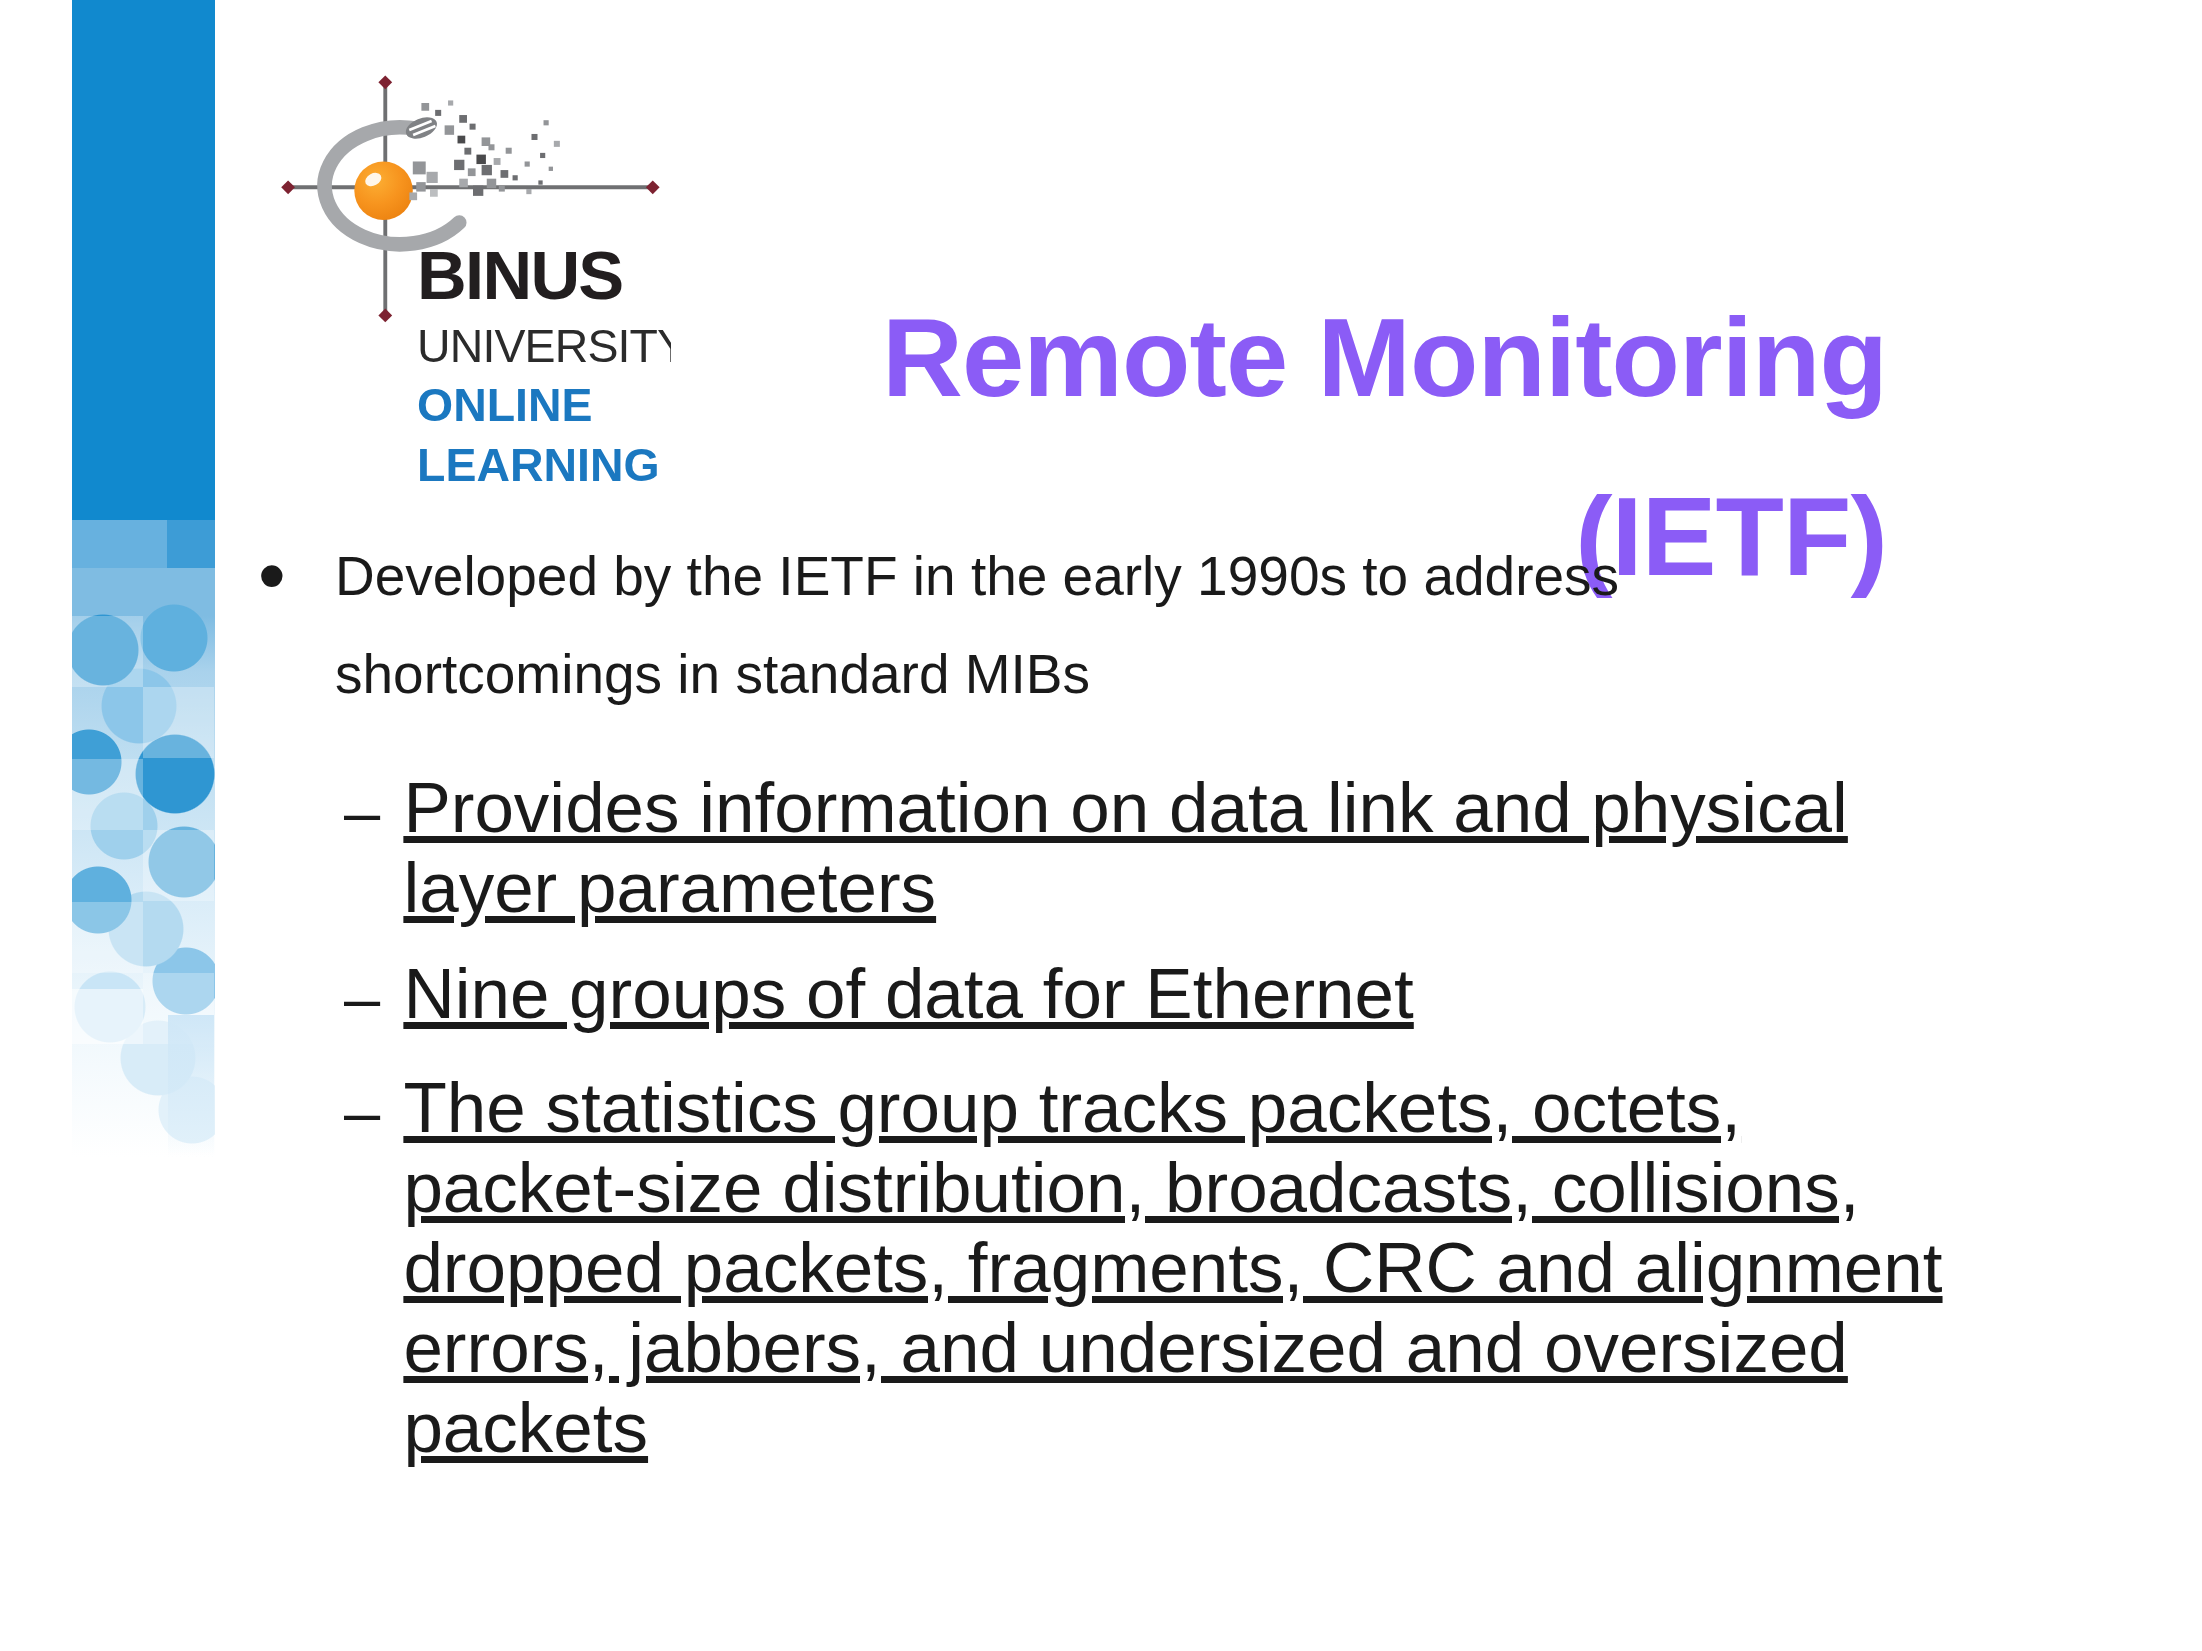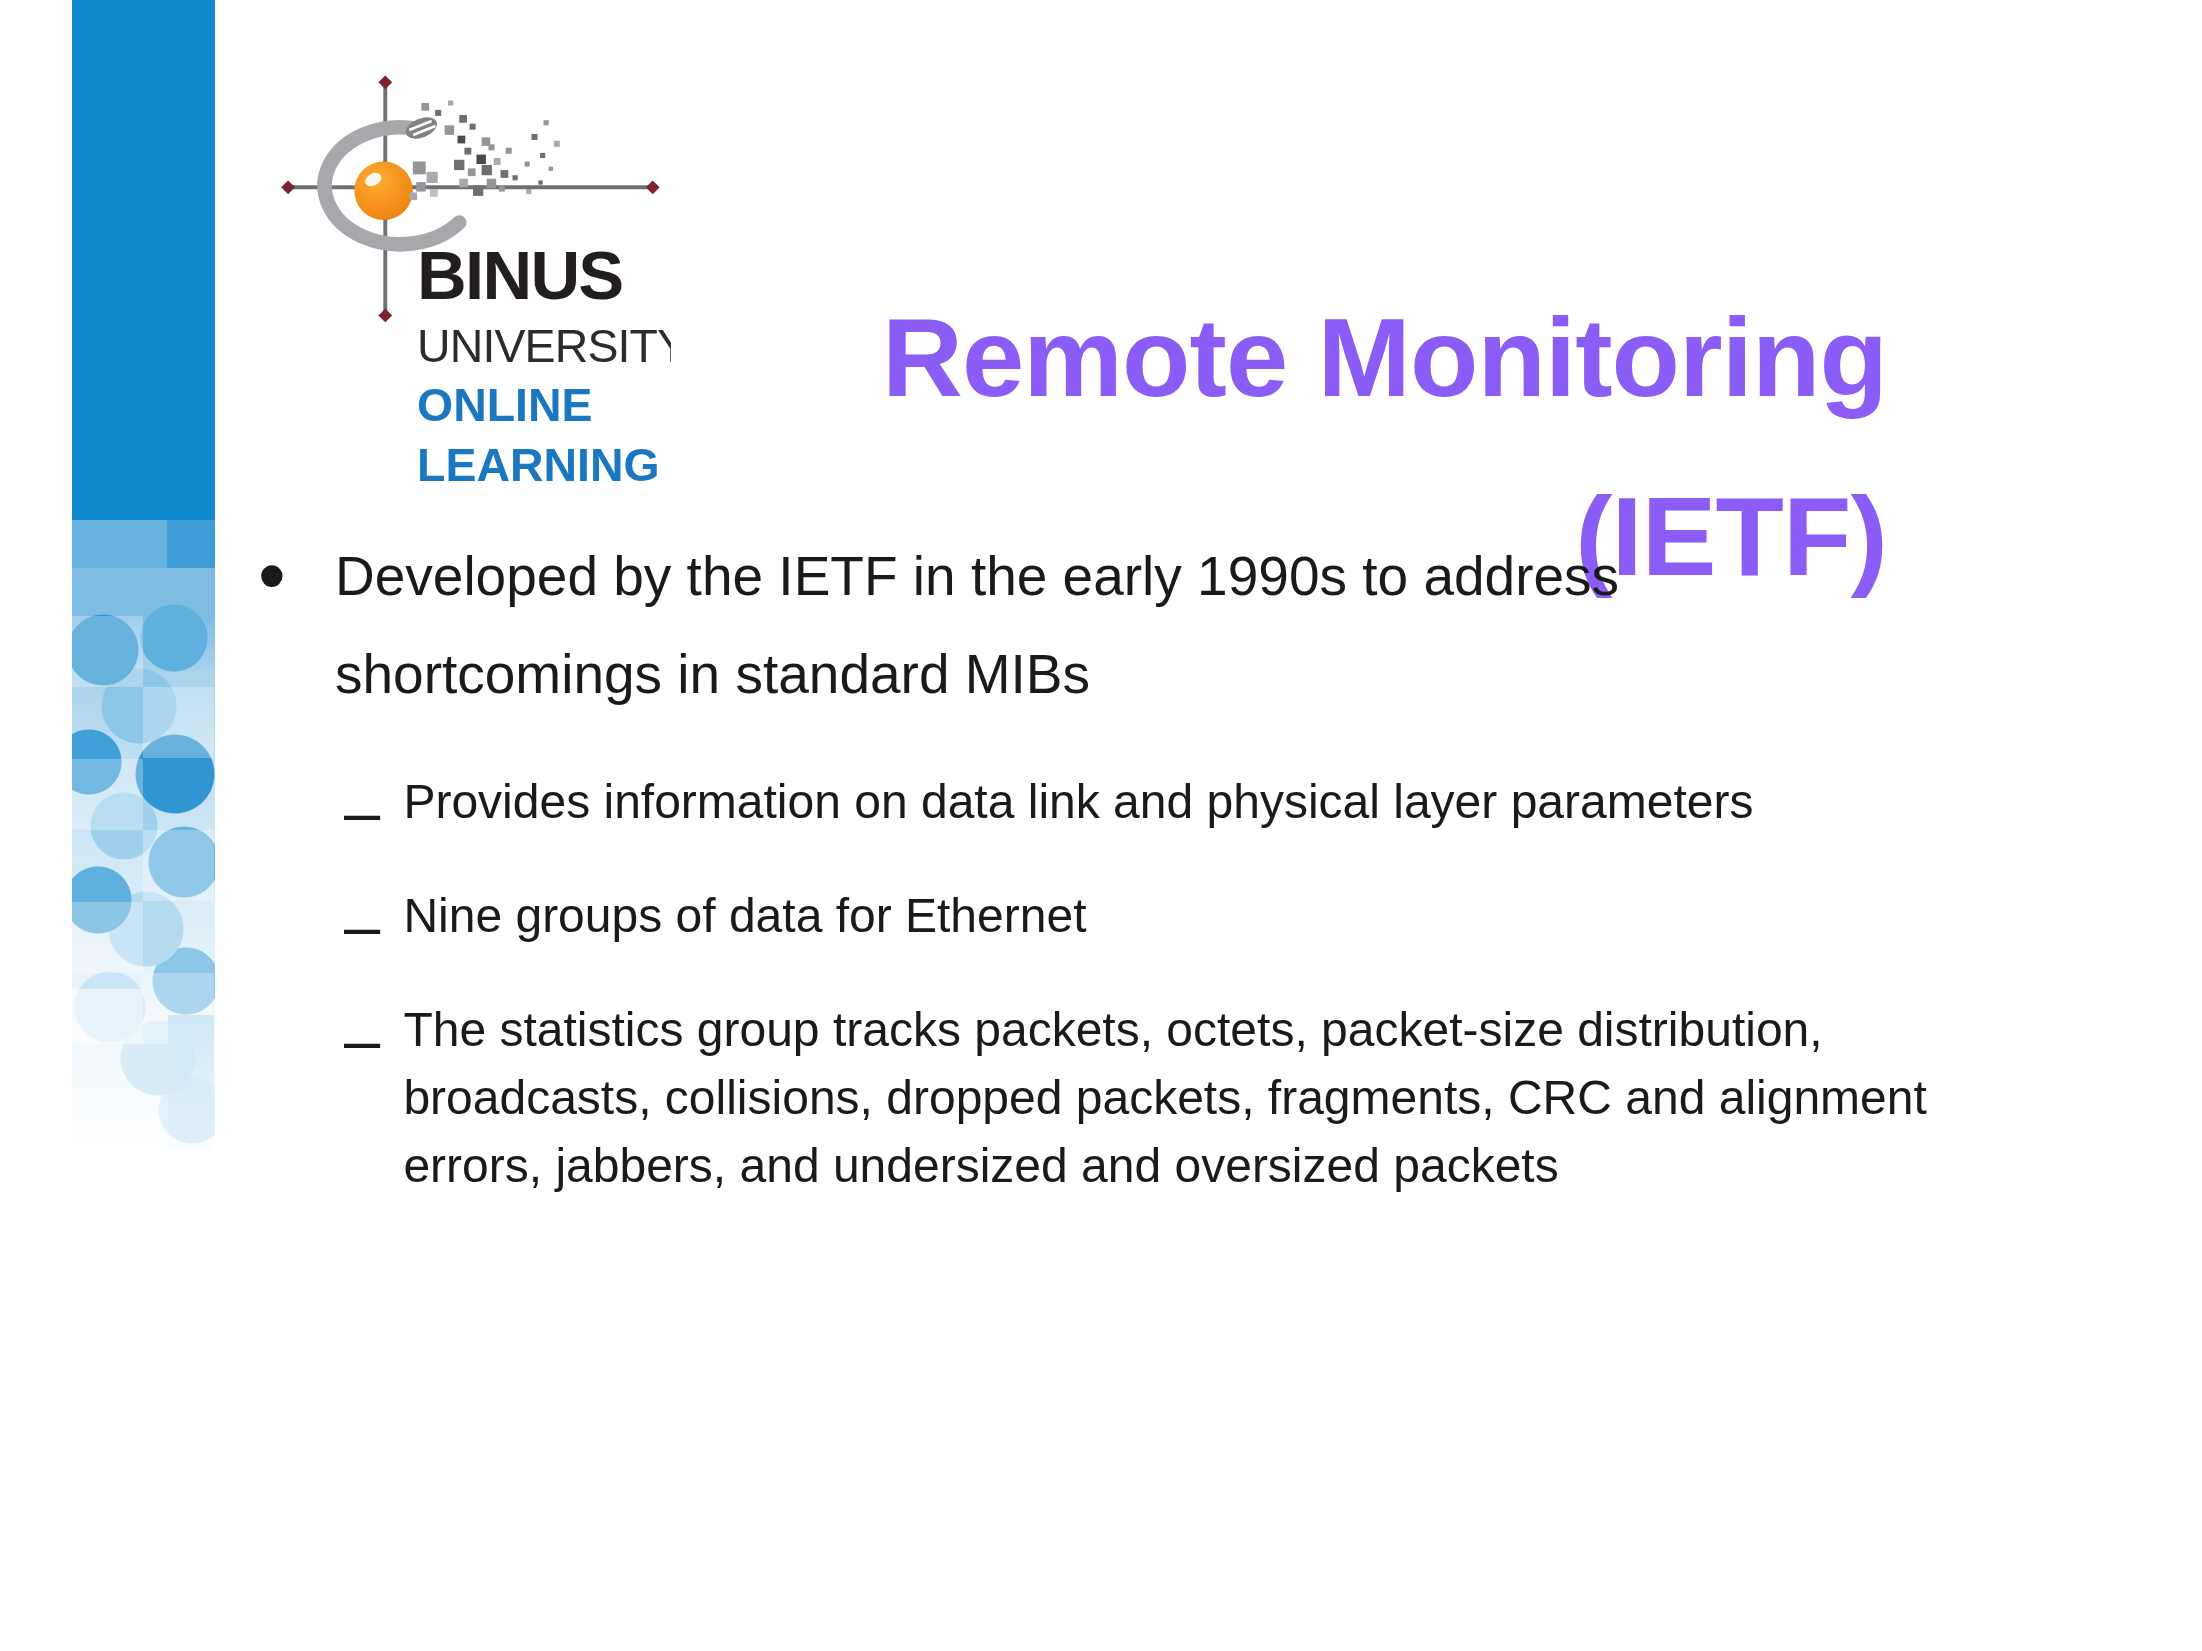--- a/index.html
+++ b/index.html
@@ -48,21 +48,21 @@
     font-size:112px;font-weight:bold;line-height:1.6;color:#8b5cf6;letter-spacing:-0.9px;}
 
   
   .body{position:absolute;left:258px;top:527px;width:1712px;color:#1a1a1a;}
   .l1{display:flex;margin-bottom:45px;}
   .l1 .glyph{width:77px;font-size:79px;line-height:98px;}
   .l1 .txt{width:1592px;font-size:55px;line-height:98px;}
   .sub{margin-left:86px;}
   .sub-item{display:flex;margin-bottom:26px;}
   .sub-item .glyph{width:60px;font-size:65px;line-height:88px;}
-  .sub-item .txt{width:1583px;font-size:48px;line-height:68px;}
+  .sub-item .txt{width:1583px;font-size:71px;line-height:80px;text-decoration:underline;}
 
   
   .tagline{position:absolute;left:73px;top:1180px;font-size:29px;line-height:39px;
     font-weight:600;color:#57585c;}
   .footer{position:absolute;left:132px;top:1564px;font-size:36px;color:#8f9092;}
 </style>
 </head>
 <body>
 
 <div class="slide">

